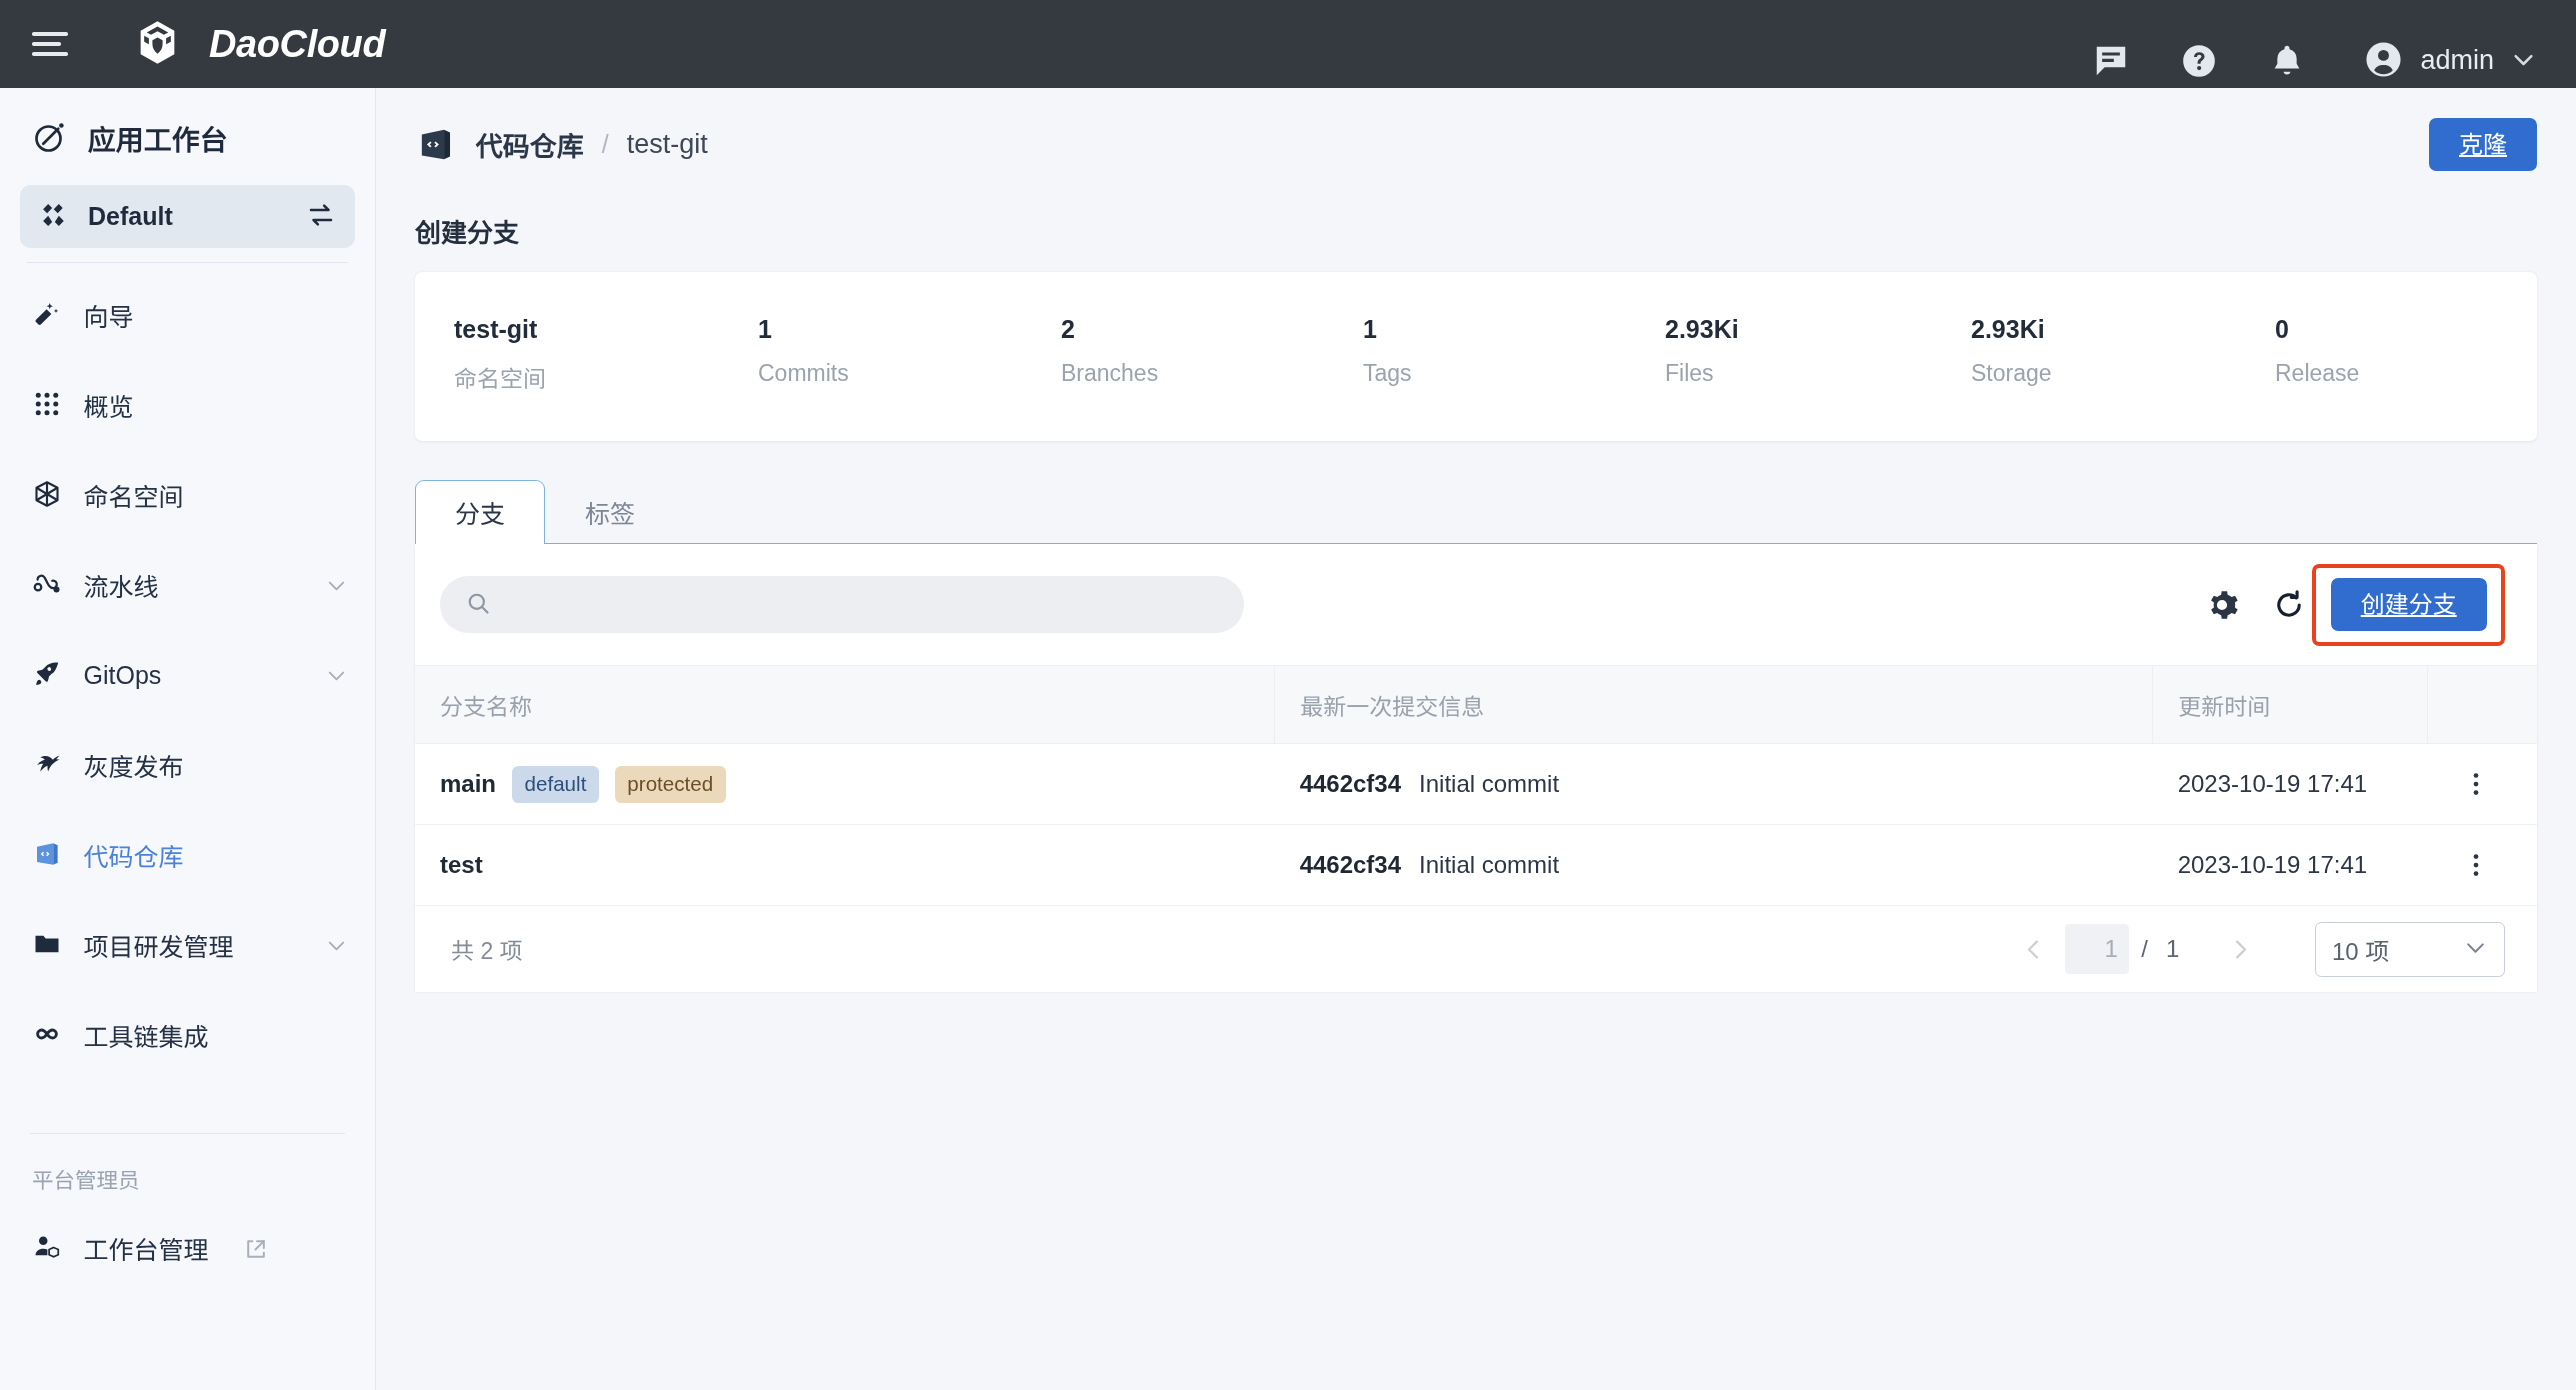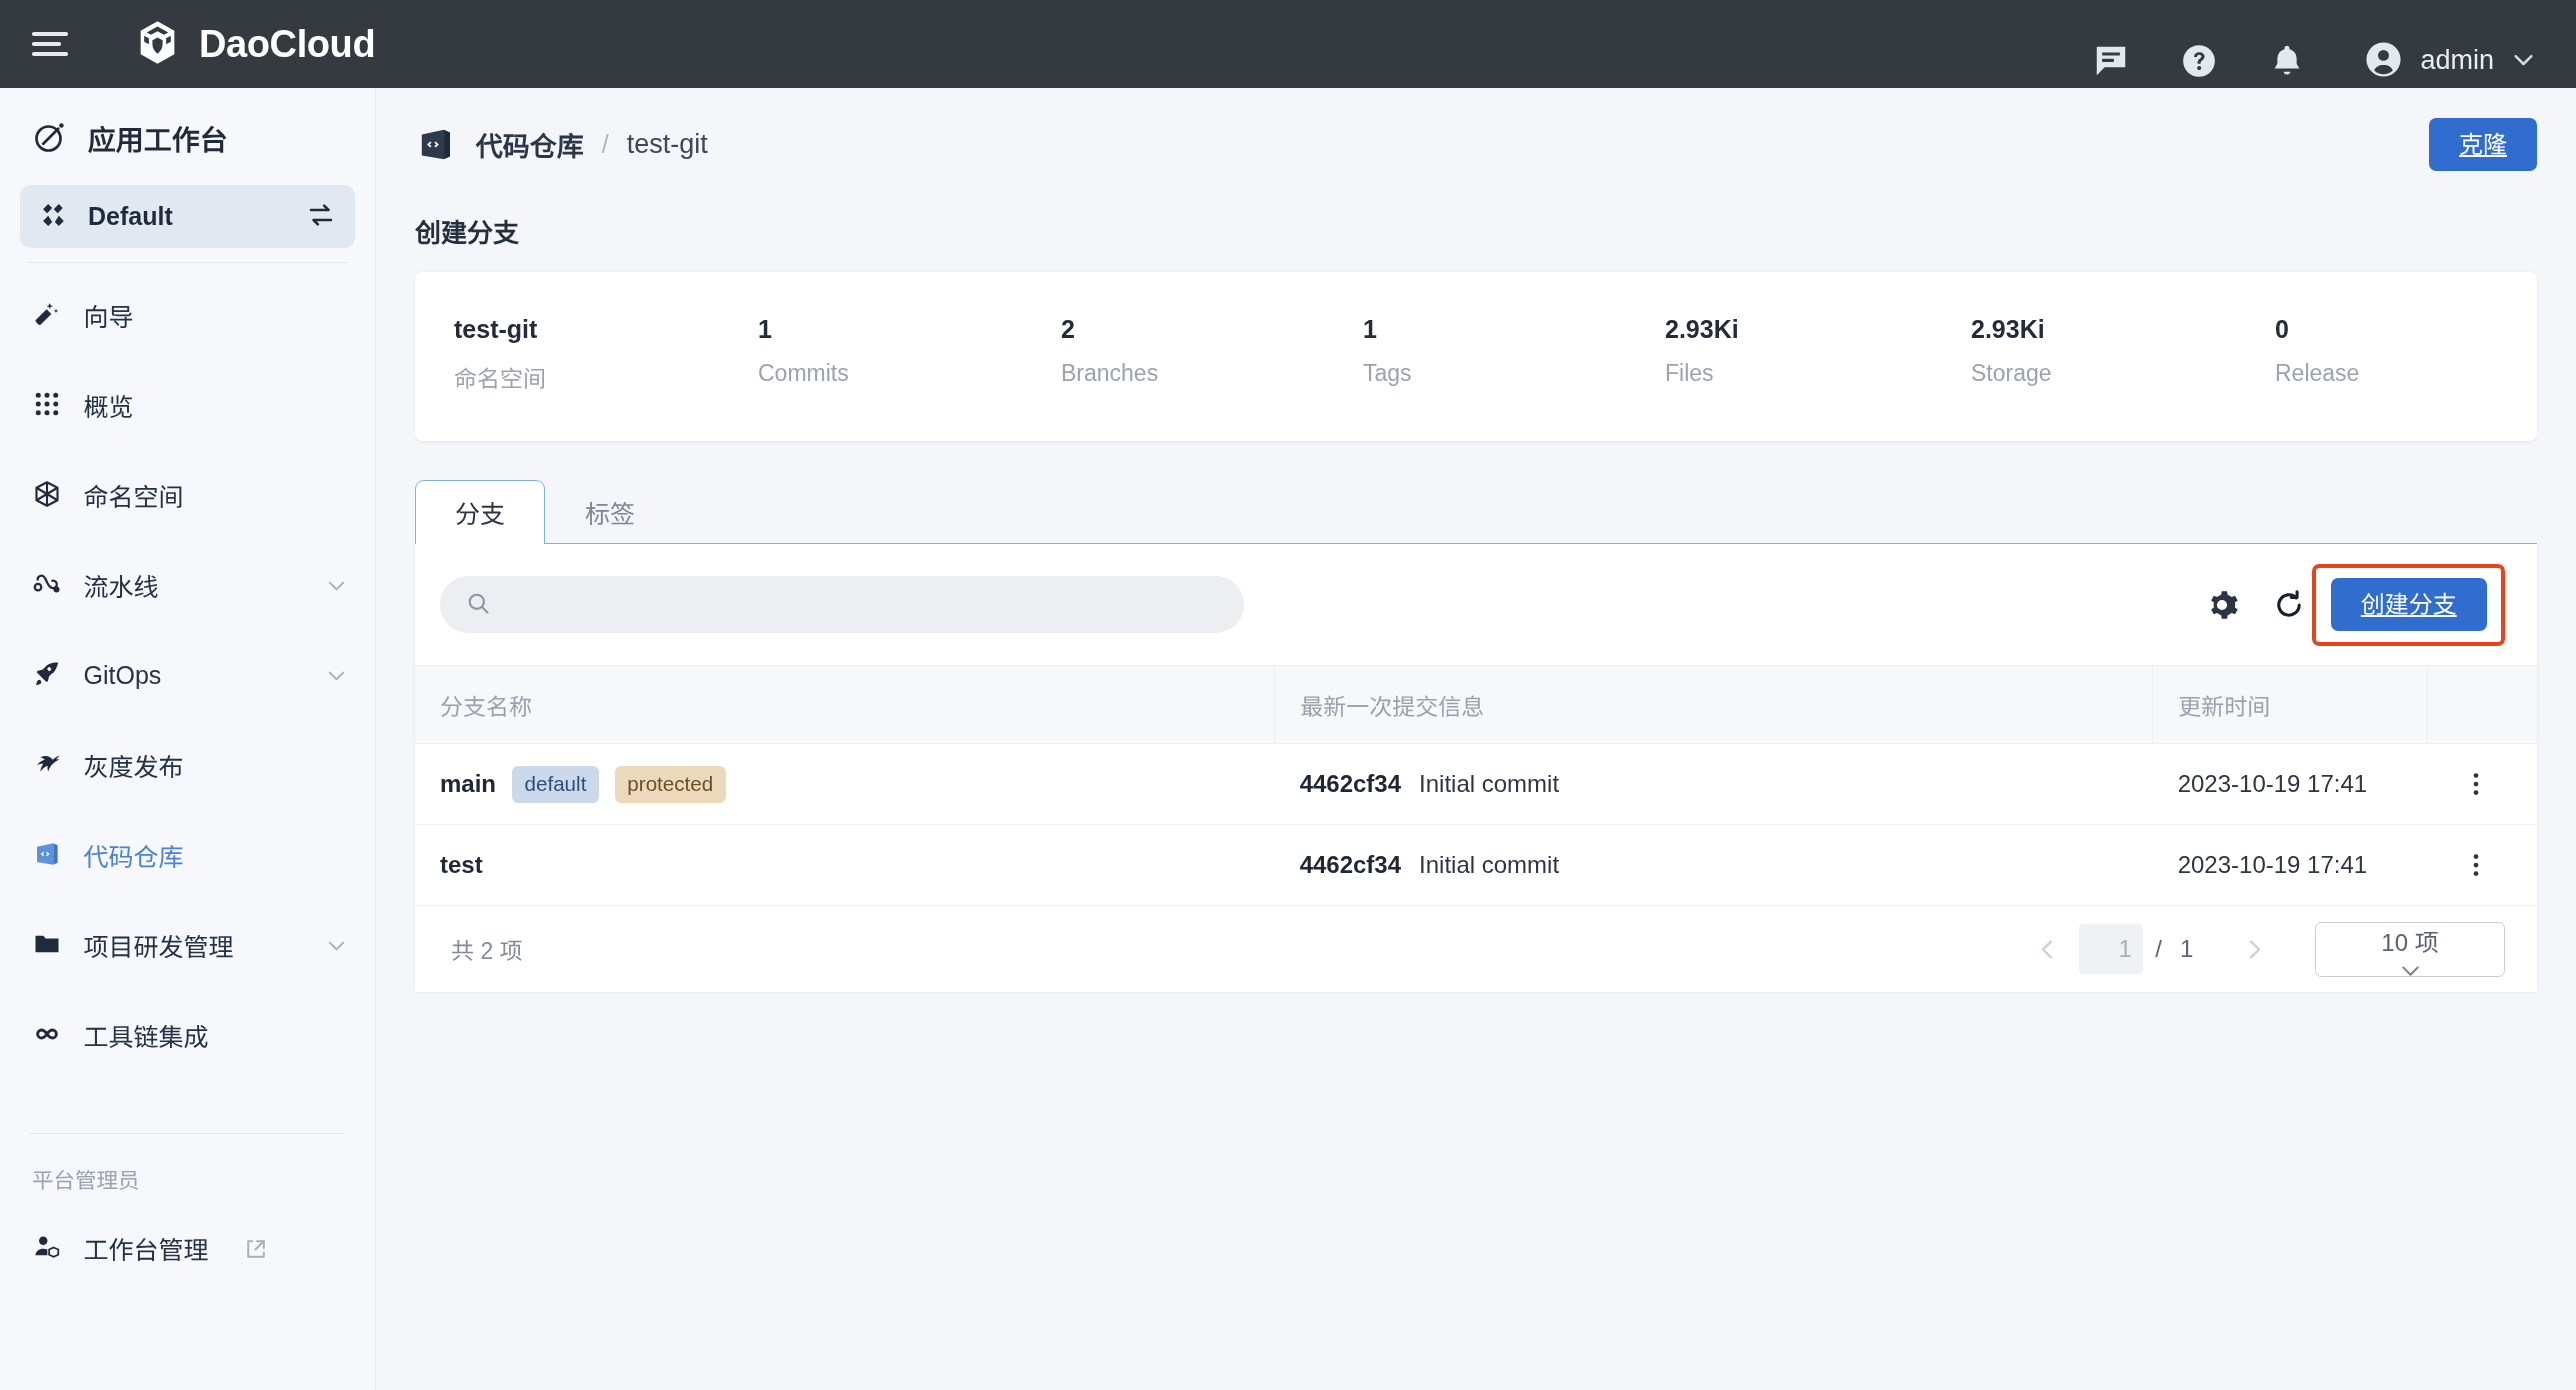--- a/index.html
+++ b/index.html
@@ -18,21 +18,21 @@
     background: #343a40;
     display: flex; align-items: center;
     padding: 0 39px 0 32px;
   }
   .hamburger { width: 41px; height: 41px; display:flex; flex-direction:column; justify-content:center; gap:6.3px; cursor:pointer; }
   .hamburger span { display:block; height:3.6px; background:#e8eaee; border-radius:1.8px; }
   .hamburger span:nth-child(1){ width:36px; }
   .hamburger span:nth-child(2){ width:29px; }
   .hamburger span:nth-child(3){ width:36px; }
 
-  .brand { display:flex; align-items:center; gap:18px; margin-left:61px; }
+  .brand { display:flex; align-items:center; gap:28px; margin-left:61px;font-style:italic; }
   .brand-name { color:#fff; font-size:38px; font-weight:700; letter-spacing:-0.4px; }
 
   .topbar-spacer { flex:1 1 auto; }
   .topbar-icons { display:flex; align-items:center; gap:47px;margin-top:33px; }
   .tb-ico { width:41px; height:41px; display:flex; align-items:center; justify-content:center; cursor:pointer; }
   .user-chip { display:flex; align-items:center; gap:16px; cursor:pointer; margin-left:9px;}
   .user-name { color:#e9ecf1; font-size:27px; }
 
   
   .body { flex:1 1 auto; display:flex; min-height:0; }
@@ -170,22 +170,22 @@
   .tfoot-total { font-size:23px; color:#838c98; }
   .pag { display:flex; align-items:center; gap:7.2px; }
   .pag-arrow { width:47px; height:47px; display:flex; align-items:center; justify-content:center; cursor:pointer; opacity:.45; }
   .pag-input {
     width:64px; height:50px; background:#f0f1f4; border:none; border-radius:4.5px;
     text-align:right; padding-right:10.7px; font-size:24px; color:#a8aeb8;
     font-family:inherit; outline:none;
   }
   .pag-of { font-size:24px; color:#5d6672; margin: 0 5.4px 0 5.4px; }
   .pag-select {
-    margin-left:30px; width:190px; height:55px; border:0.9px solid #c8cdd6; border-radius:6.3px;
-    display:flex; align-items:center; padding: 0 16px; cursor:pointer; background:#fff;flex-direction:column;
+    margin-left:44px; width:190px; height:55px; border:0.9px solid #c8cdd6; border-radius:6.3px;
+    display:flex; align-items:center; padding: 0 16px; cursor:pointer; background:#fff;
   }
   .pag-select-label { flex:1 1 auto; font-size:24px; color:#59626e; }
 </style>
 </head>
 <body>
 
 <div class="app">
 
   <div class="topbar">
     <div class="hamburger">

